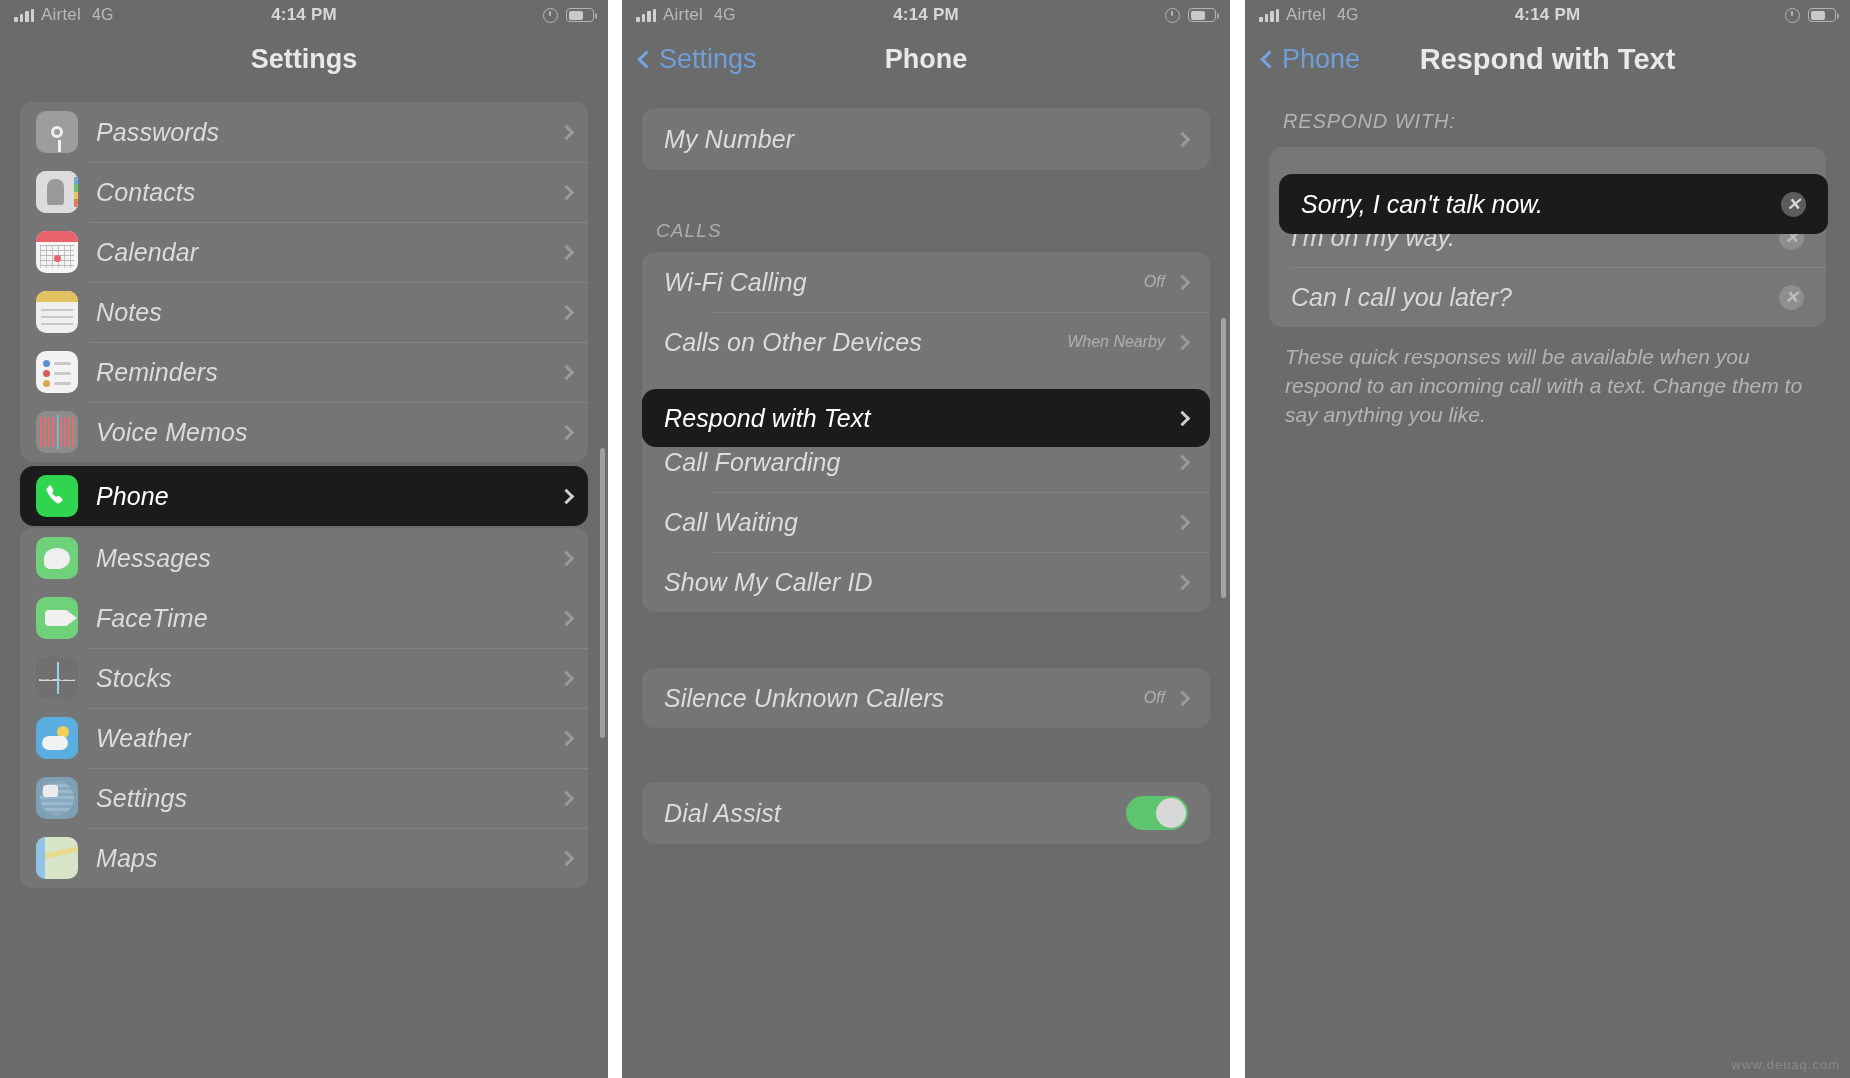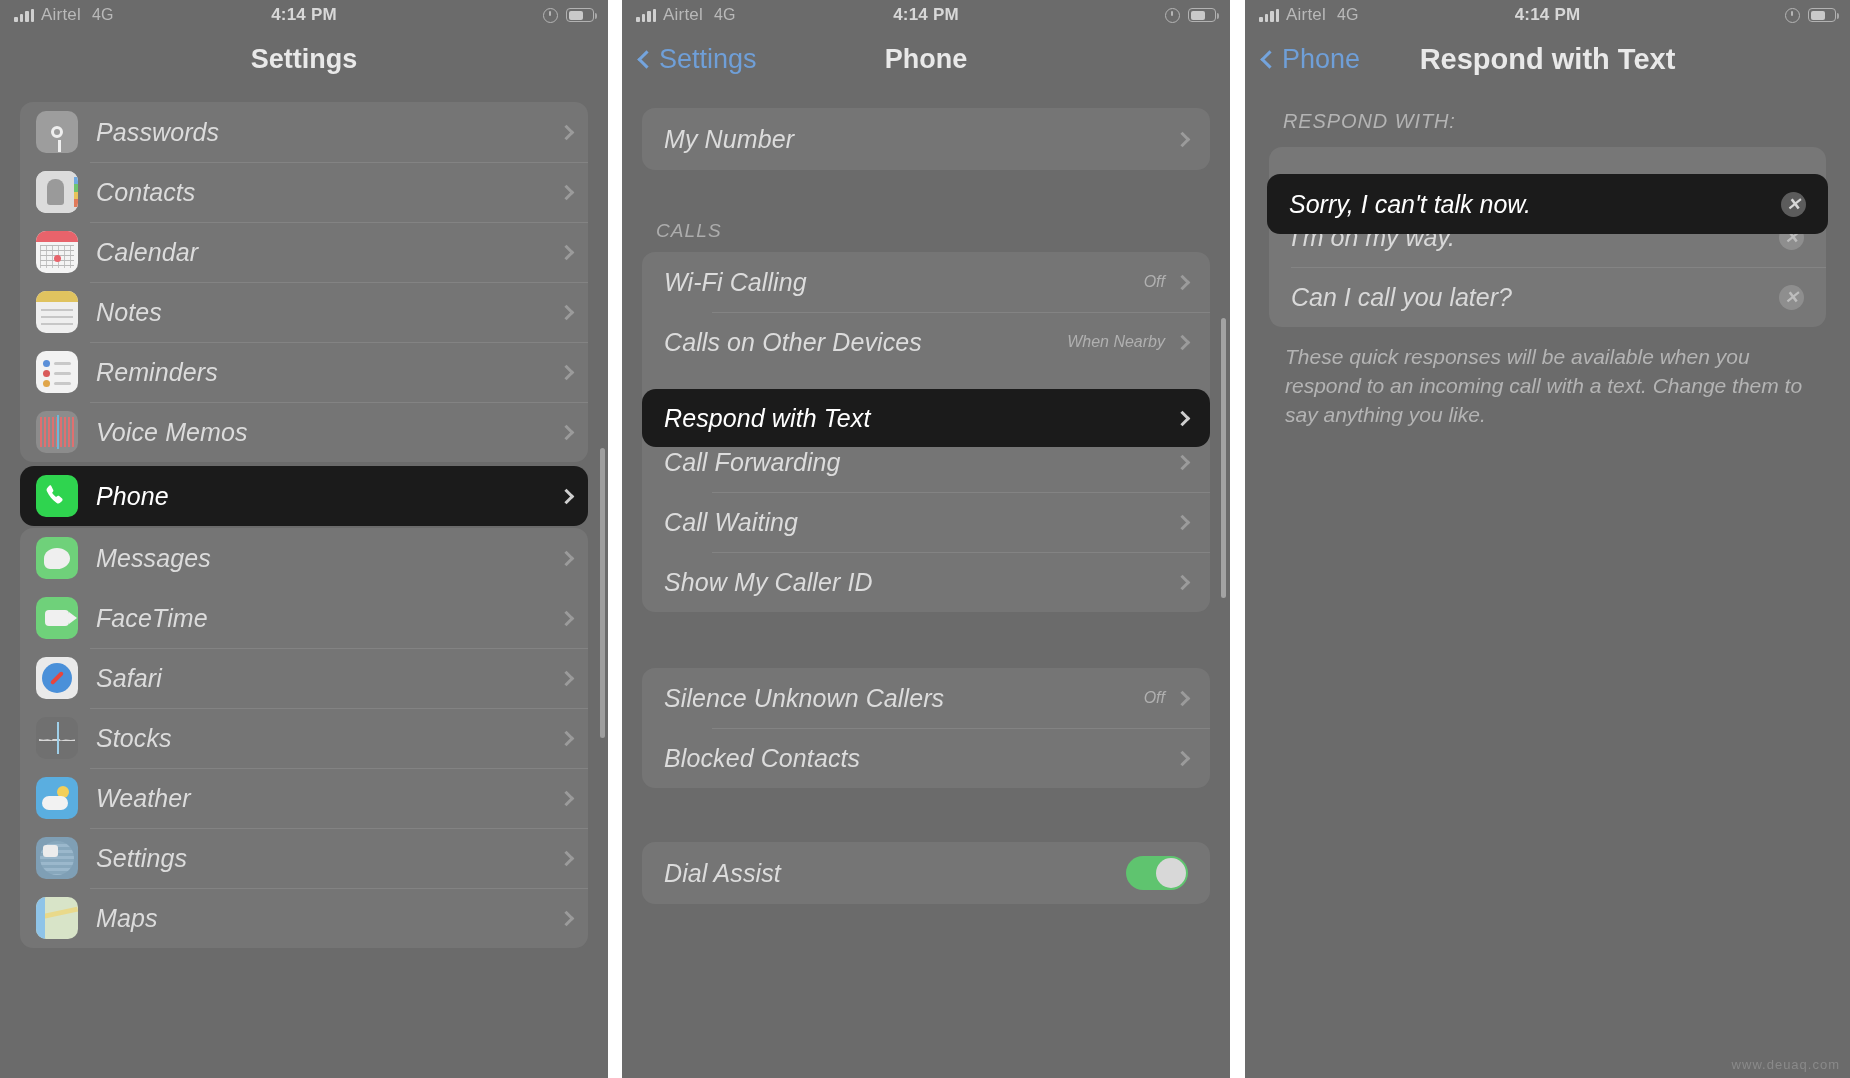--- a/index.html
+++ b/index.html
@@ -260,27 +260,20 @@
           <span class="chev"></span>
         </div>
         <div class="row">
           <span class="appicon ic-ft">
               <span class="cam"></span>
             </span>
           <span class="rlabel">FaceTime</span>
           <span class="chev"></span>
         </div>
         <div class="row">
-          <span class="appicon ic-saf">
-              <span class="ring"></span>
-            </span>
-          <span class="rlabel">Safari</span>
-          <span class="chev"></span>
-        </div>
-        <div class="row">
           <span class="appicon ic-stk">
               <span class="ln"></span>
               <span class="v"></span>
             </span>
           <span class="rlabel">Stocks</span>
           <span class="chev"></span>
         </div>
         <div class="row">
           <span class="appicon ic-wea">
               <span class="sun"></span>
@@ -384,24 +377,20 @@
           <span class="chev"></span>
         </div>
       </div>
 
       <div class="group" style="margin-top:56px">
         <div class="row" style="padding:0 22px">
           <span class="rlabel">Silence Unknown Callers</span>
           <span class="rvalue">Off</span>
           <span class="chev"></span>
         </div>
-        <div class="row" style="padding:0 22px">
-          <span class="rlabel">Blocked Contacts</span>
-          <span class="chev"></span>
-        </div>
       </div>
 
       <div class="group" style="margin-top:54px">
         <div class="row" style="padding:0 22px;height:62px">
           <span class="rlabel">Dial Assist</span>
           <span class="toggle">
               <i></i>
             </span>
         </div>
       </div>
@@ -449,21 +438,21 @@
         <div class="rwrow">
           <span class="rwtext">I'm on my way.</span>
           <span class="xbtn">✕</span>
         </div>
         <div class="rwrow">
           <span class="rwtext">Can I call you later?</span>
           <span class="xbtn">✕</span>
         </div>
       </div>
 
-      <div class="hl-float" style="position:absolute;left:0;right:0;top:86px;margin:0 22px">
+      <div class="hl-float" style="position:absolute;left:12px;right:0;top:86px;margin:0 22px">
         <div class="rwrow hl">
           <span class="rwtext">Sorry, I can't talk now.</span>
           <span class="xbtn">✕</span>
         </div>
       </div>
 
       <div class="rwfoot">These quick responses will be available when you respond to an incoming call with a text. Change them to say anything you like.</div>
     </div>
 
     <div class="watermark">www.deuaq.com</div>

